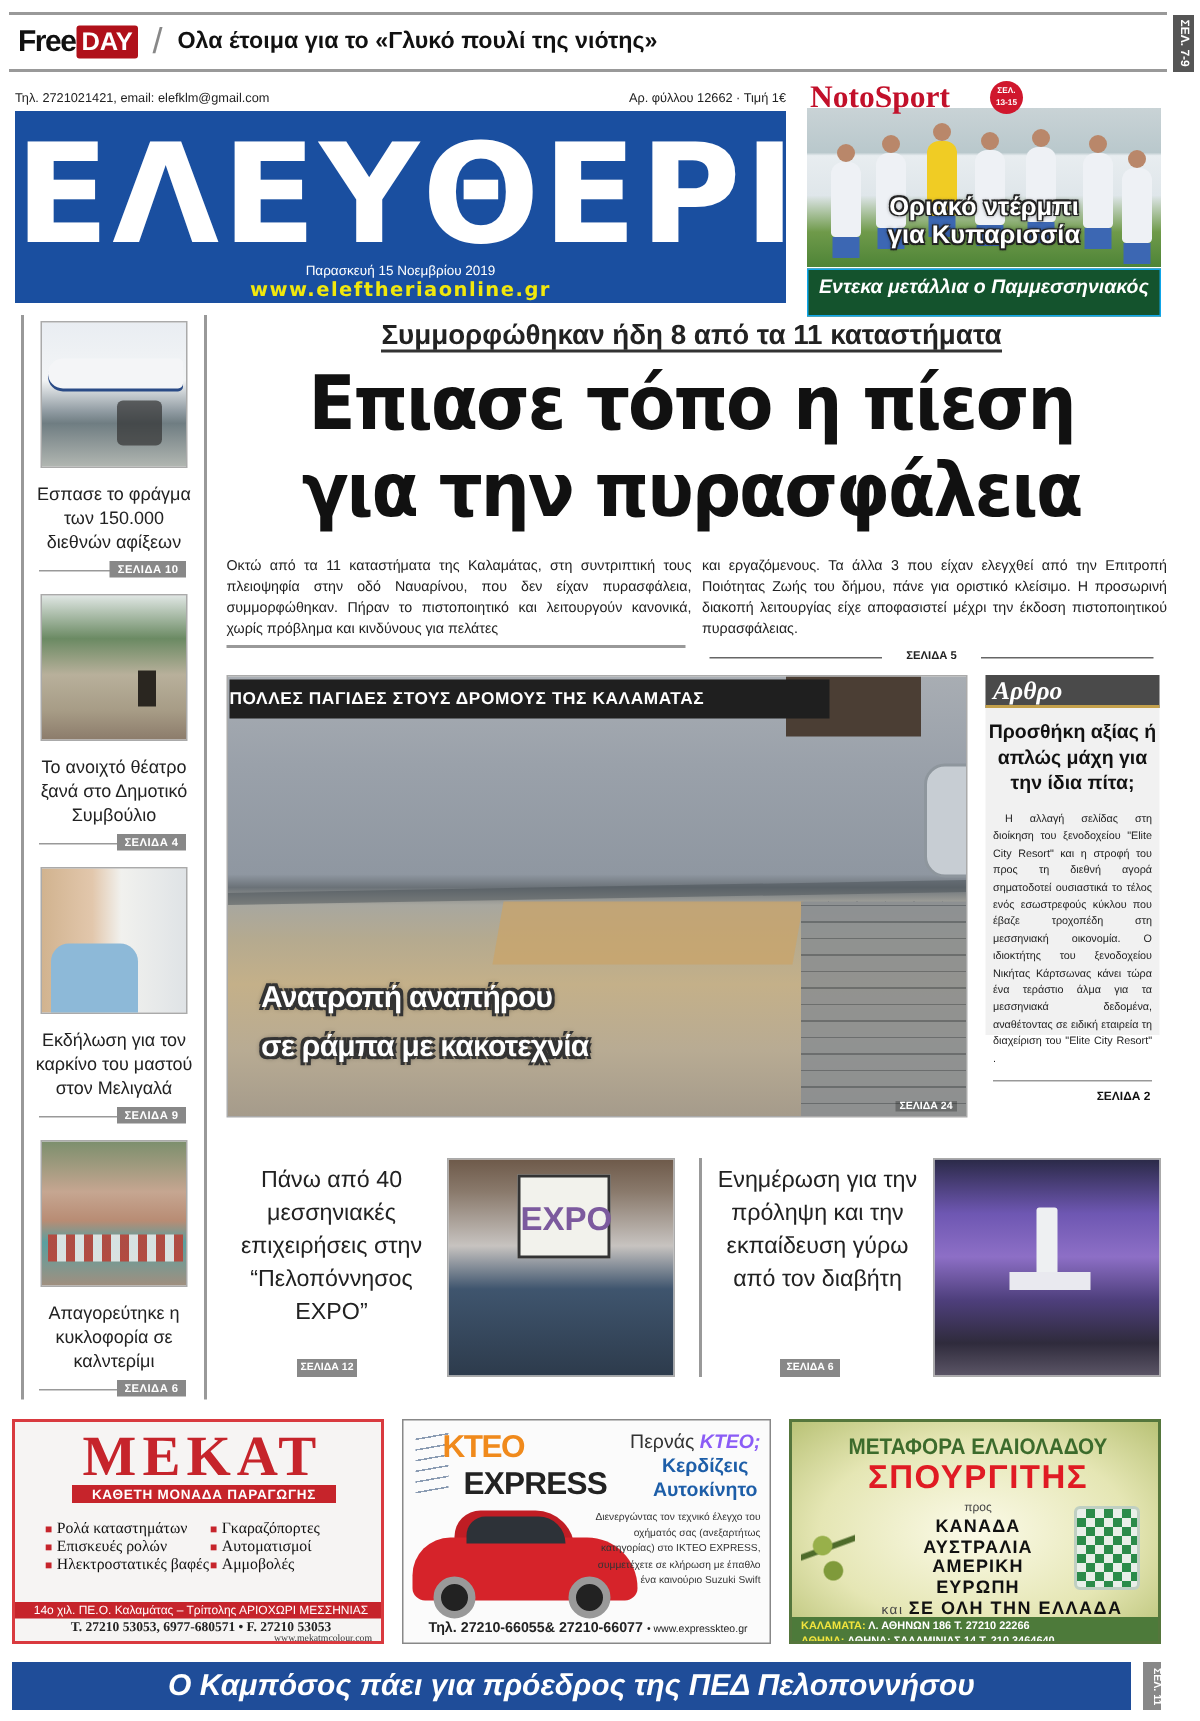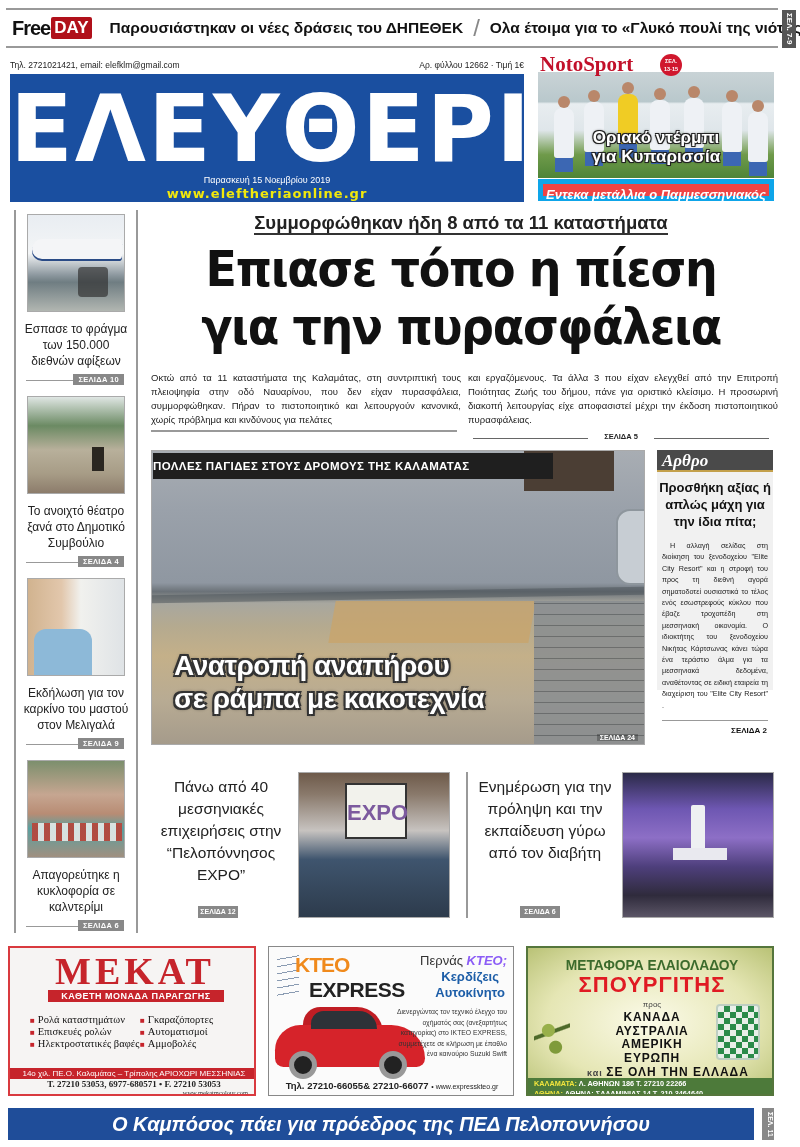--- a/index.html
+++ b/index.html
@@ -30,22 +30,22 @@
   .notosport-logo { position: absolute; left: 2px; top: 0; font-family: "Liberation Serif", serif; font-weight: bold; font-size: 21px; color: #c2102a; }
   .notosport-badge { position: absolute; left: 122px; top: 2px; width: 22px; height: 22px; border-radius: 50%; background: #d0172d; color: #fff; font-size: 5.5px; text-align: center; line-height: 8px; padding-top: 3px; font-weight: bold; }
   .notosport-photo { position: absolute; left: 0; top: 20px; width: 236px; height: 106px;
     background: linear-gradient(180deg, #c9d3d6 0%, #b9c8cc 28%, #e8edf0 30%, #dfe6ea 55%, #6f9a4a 78%, #4e8437 100%); overflow: hidden; }
   .player { position: absolute; width: 20px; height: 50px; background: #eef1f5; border-radius: 8px 8px 3px 3px; }
   .player::before { content: ""; position: absolute; left: 4px; top: -12px; width: 12px; height: 12px; border-radius: 50%; background: #b9876a; }
   .player.gk { background: #f0cc24; }
   .player .shorts { position: absolute; bottom: -14px; left: 1px; width: 18px; height: 14px; background: #3c67b3; }
   .notosport-caption { position: absolute; left: 0; top: 56px; width: 236px; text-align: center; color: #fff; font-weight: bold; font-size: 17px; line-height: 19px;
     text-shadow: -1px -1px 0 #222, 1px -1px 0 #222, -1px 1px 0 #222, 1px 1px 0 #222, 0 0 3px #000; }
-  .notosport-banner { position: absolute; left: 0; top: 127px; width: 236px; height: 22px; background: #ef4444; color: #fff; font-style: italic; font-weight: bold;
-    font-size: 13px; text-align: center; line-height: 22px; border: 5px solid #0ea5e9; }
+  .notosport-banner { position: absolute; left: 0; top: 127px; width: 236px; height: 32px; background: #14532d; color: #fff; font-style: italic; font-weight: bold;
+    font-size: 13px; text-align: center; line-height: 22px; border: 1px solid #0ea5e9; }
 
   
   .sidebar { position: absolute; left: 14px; top: 210px; width: 124px; height: 723px; border-left: 2px solid #999; border-right: 2px solid #999; }
   .side-item { position: absolute; left: 0; width: 120px; text-align: center; }
   .side-photo { width: 98px; height: 98px; margin: 0 auto; border: 1px solid #aaa; position: relative; overflow: hidden; }
   .side-text { font-size: 12px; line-height: 16px; color: #222; margin-top: 9px; padding: 0 4px; }
   .side-page { position: relative; height: 12px; margin-top: 5px; }
   .side-page::before { content: ""; position: absolute; left: 10px; right: 50px; top: 6px; border-top: 1px solid #999; }
   .side-page span { position: absolute; right: 12px; top: 0; background: #888; color: #fff; font-size: 7.5px; padding: 1px 5px; font-weight: bold; letter-spacing: .3px; }
 
@@ -76,21 +76,21 @@
   
   .main-photo { position: absolute; left: 151px; top: 450px; width: 494px; height: 295px; overflow: hidden; border: 1px solid #aaa;
     background: linear-gradient(180deg, #a8adb3 0%, #9aa1aa 20%, #8f97a1 45%, #6b7278 48%, #a8a79f 52%, #b5aa8f 60%, #c4b089 70%, #b8ab93 85%, #a59b8b 100%); }
   .main-photo .curb { position: absolute; left: 0; top: 140px; width: 494px; height: 8px; background: #4a5158; opacity: .5; transform: skewY(-1deg); }
   .main-photo .ramp { position: absolute; left: 180px; top: 150px; width: 200px; height: 42px; background: #c9a46a; opacity: .75; transform: skewX(-10deg); }
   .main-photo .cobbles { position: absolute; right: 0; top: 150px; width: 110px; height: 145px;
     background: repeating-linear-gradient(0deg, #8a8e91 0 10px, #5f6468 10px 11px), repeating-linear-gradient(90deg, transparent 0 18px, #5f6468 18px 19px); opacity: .85; }
   .main-photo .car { position: absolute; right: -14px; top: 58px; width: 42px; height: 76px; background: #c7cdd3; border-radius: 14px 4px 4px 14px; border: 2px solid #8e969d; }
   .main-photo .shop { position: absolute; right: 30px; top: 0; width: 90px; height: 40px; background: #4b3e34; }
   .photo-band { position: absolute; left: 1px; top: 2px; width: 400px; height: 26px; background: #1f1f1f; color: #fff; font-weight: bold; font-size: 11.5px; line-height: 26px; letter-spacing: .4px; }
-  .photo-caption { position: absolute; left: 22px; top: 198px; color: #fff; font-weight: bold; font-size: 28px; line-height: 33px;
+  .photo-caption { position: absolute; left: 22px; top: 198px; color: #fff; font-weight: bold; font-size: 20px; line-height: 33px;
     text-shadow: -2px -2px 0 #333, 2px -2px 0 #333, -2px 2px 0 #333, 2px 2px 0 #333, 0 0 4px #000; letter-spacing: -.5px; }
   .photo-page { position: absolute; right: 6px; bottom: 3px; color: #fff; font-size: 7px; font-weight: bold; background: rgba(0,0,0,.25); padding: 0 3px; }
 
   
   .opinion { position: absolute; left: 657px; top: 450px; width: 116px; height: 240px; background: #f1f1f1; }
   .opinion-head { height: 22px; background: #4a4a4a; color: #fff; font-family: "Liberation Serif", serif; font-style: italic; font-weight: bold; font-size: 17px; line-height: 22px; padding-left: 5px; border-bottom: 2px solid #c3a04b; }
   .opinion-title { font-weight: bold; font-size: 13px; line-height: 17px; text-align: center; margin-top: 7px; color: #111; }
   .opinion-body { font-size: 7.2px; line-height: 11.4px; text-align: justify; padding: 0 5px; margin-top: 10px; color: #222; text-indent: 8px; }
   .opinion-divider { position: absolute; left: 5px; right: 5px; top: 270px; border-top: 1px solid #999; }
   .opinion-page { position: absolute; right: 6px; top: 276px; font-size: 8px; font-weight: bold; }
@@ -134,39 +134,38 @@
   .kteo-car .w1 { left: 14px; } .kteo-car .w2 { left: 104px; }
   .kteo-foot { position: absolute; left: 0; bottom: 4px; width: 246px; text-align: center; font-size: 9.5px; color: #222; font-weight: bold; }
   .kteo-foot span { font-weight: normal; font-size: 7px; }
 
   .ad-spourgitis { left: 526px; width: 248px; background: radial-gradient(ellipse at center, #fbfae8 0%, #e5e6b4 60%, #b9c276 100%); border: 2px solid #55763c; }
   .sp-line1 { position: absolute; left: 0; top: 8px; width: 248px; text-align: center; font-weight: bold; font-size: 15px; color: #3c6b2c; transform: scaleX(.92); }
   .sp-name { position: absolute; left: 0; top: 24px; width: 248px; text-align: center; font-weight: bold; font-size: 22px; color: #e01b23; letter-spacing: 1px; }
   .sp-pros { position: absolute; left: 0; top: 52px; width: 248px; text-align: center; font-size: 8px; color: #444; }
   .sp-dest { position: absolute; left: 40px; top: 63px; width: 168px; text-align: center; font-weight: bold; font-size: 12px; line-height: 13.5px; color: #111; letter-spacing: .8px; }
   .sp-greece { position: absolute; left: 0; top: 117px; width: 248px; text-align: center; font-weight: bold; font-size: 12px; color: #111; letter-spacing: 1px; }
-  .sp-greece span { font-weight: bold; font-size: 9px; color: #444; padding-left: 32px; }
+  .sp-greece span { font-weight: normal; font-size: 9px; color: #444; padding-left: 32px; }
   .sp-foot { position: absolute; left: 0; top: 130px; width: 248px; height: 20px; background: #4d7a3a; color: #fff; font-size: 7.3px; line-height: 9.5px; padding: 1px 6px; font-weight: bold; }
   .sp-foot b { color: #f2e53d; }
   .sp-olive { position: absolute; left: 6px; top: 60px; width: 36px; height: 56px; background: radial-gradient(circle at 40% 40%, #98b04a 0 6px, transparent 7px), radial-gradient(circle at 60% 70%, #7f9a3a 0 6px, transparent 7px), linear-gradient(160deg, transparent 40%, #4e6b2a 42%, #4e6b2a 46%, transparent 48%); }
   .sp-can { position: absolute; right: 12px; top: 56px; width: 44px; height: 56px; background: repeating-conic-gradient(#2b8b4a 0 25%, #e9efe9 0 50%) 0 0/12px 12px; border: 2px solid #bfcfc2; border-radius: 4px; }
 
   
   .bottom-banner { position: absolute; left: 8px; top: 1108px; width: 746px; height: 32px; background: #1f4d99; color: #fff; text-align: center; font-style: italic; font-weight: bold; font-size: 20px; line-height: 32px; }
   .bottom-tag { position: absolute; left: 762px; top: 1108px; width: 12px; height: 32px; background: #888; color: #fff; font-size: 7px; writing-mode: vertical-rl; text-align: center; font-weight: bold; }
 </style>
 </head>
 <body>
 
 <div class="freeday-bar">
   <div class="freeday-logo">
     <span class="free">Free</span>
     <span class="day">DAY</span>
   </div>
-  <span class="freeday-headline">Παρουσιάστηκαν οι νέες δράσεις του ΔΗΠΕΘΕΚ</span>
   <span class="freeday-sep">/</span>
   <span class="freeday-headline" style="margin-left:0">Ολα έτοιμα για το «Γλυκό πουλί της νιότης»</span>
   <span class="page-tag-vert">ΣΕΛ. 7-9</span>
 </div>
 
 <div class="masthead-info">
   <span>Τηλ. 2721021421, email: elefklm@gmail.com</span>
   <span>Αρ. φύλλου 12662  ·  Τιμή 1€</span>
 </div>
 <div class="masthead">

